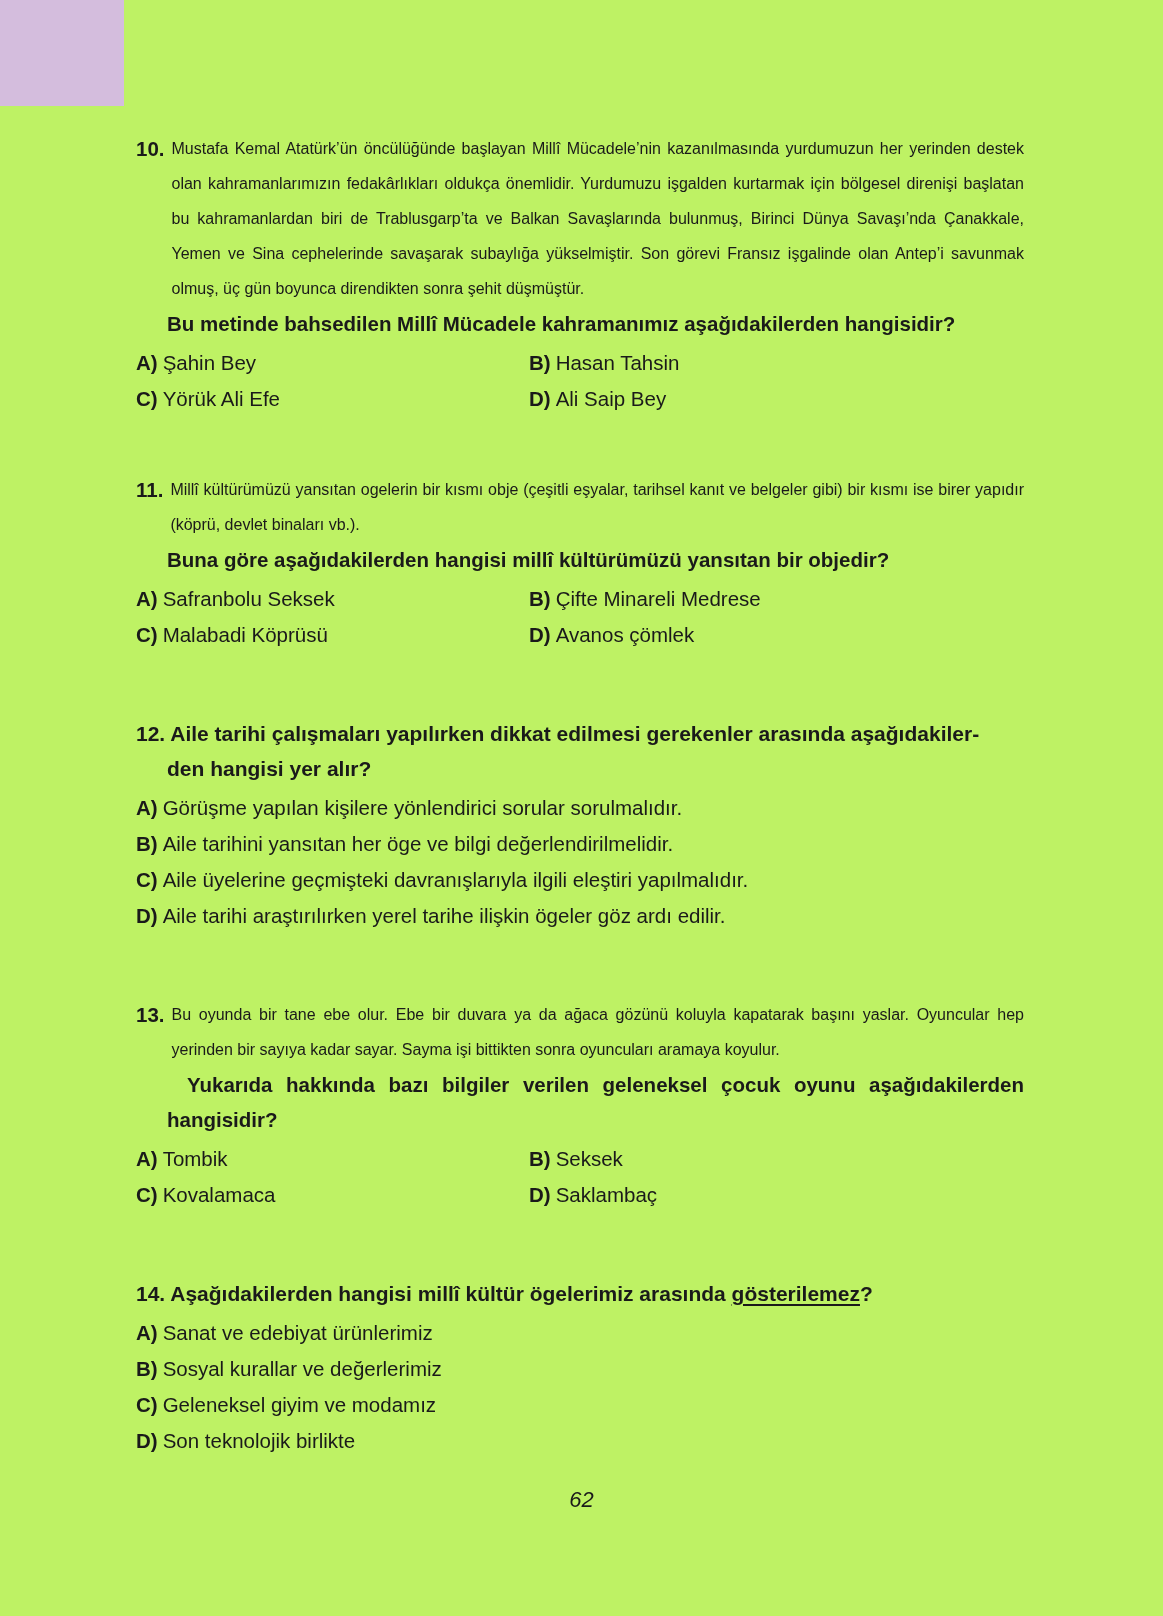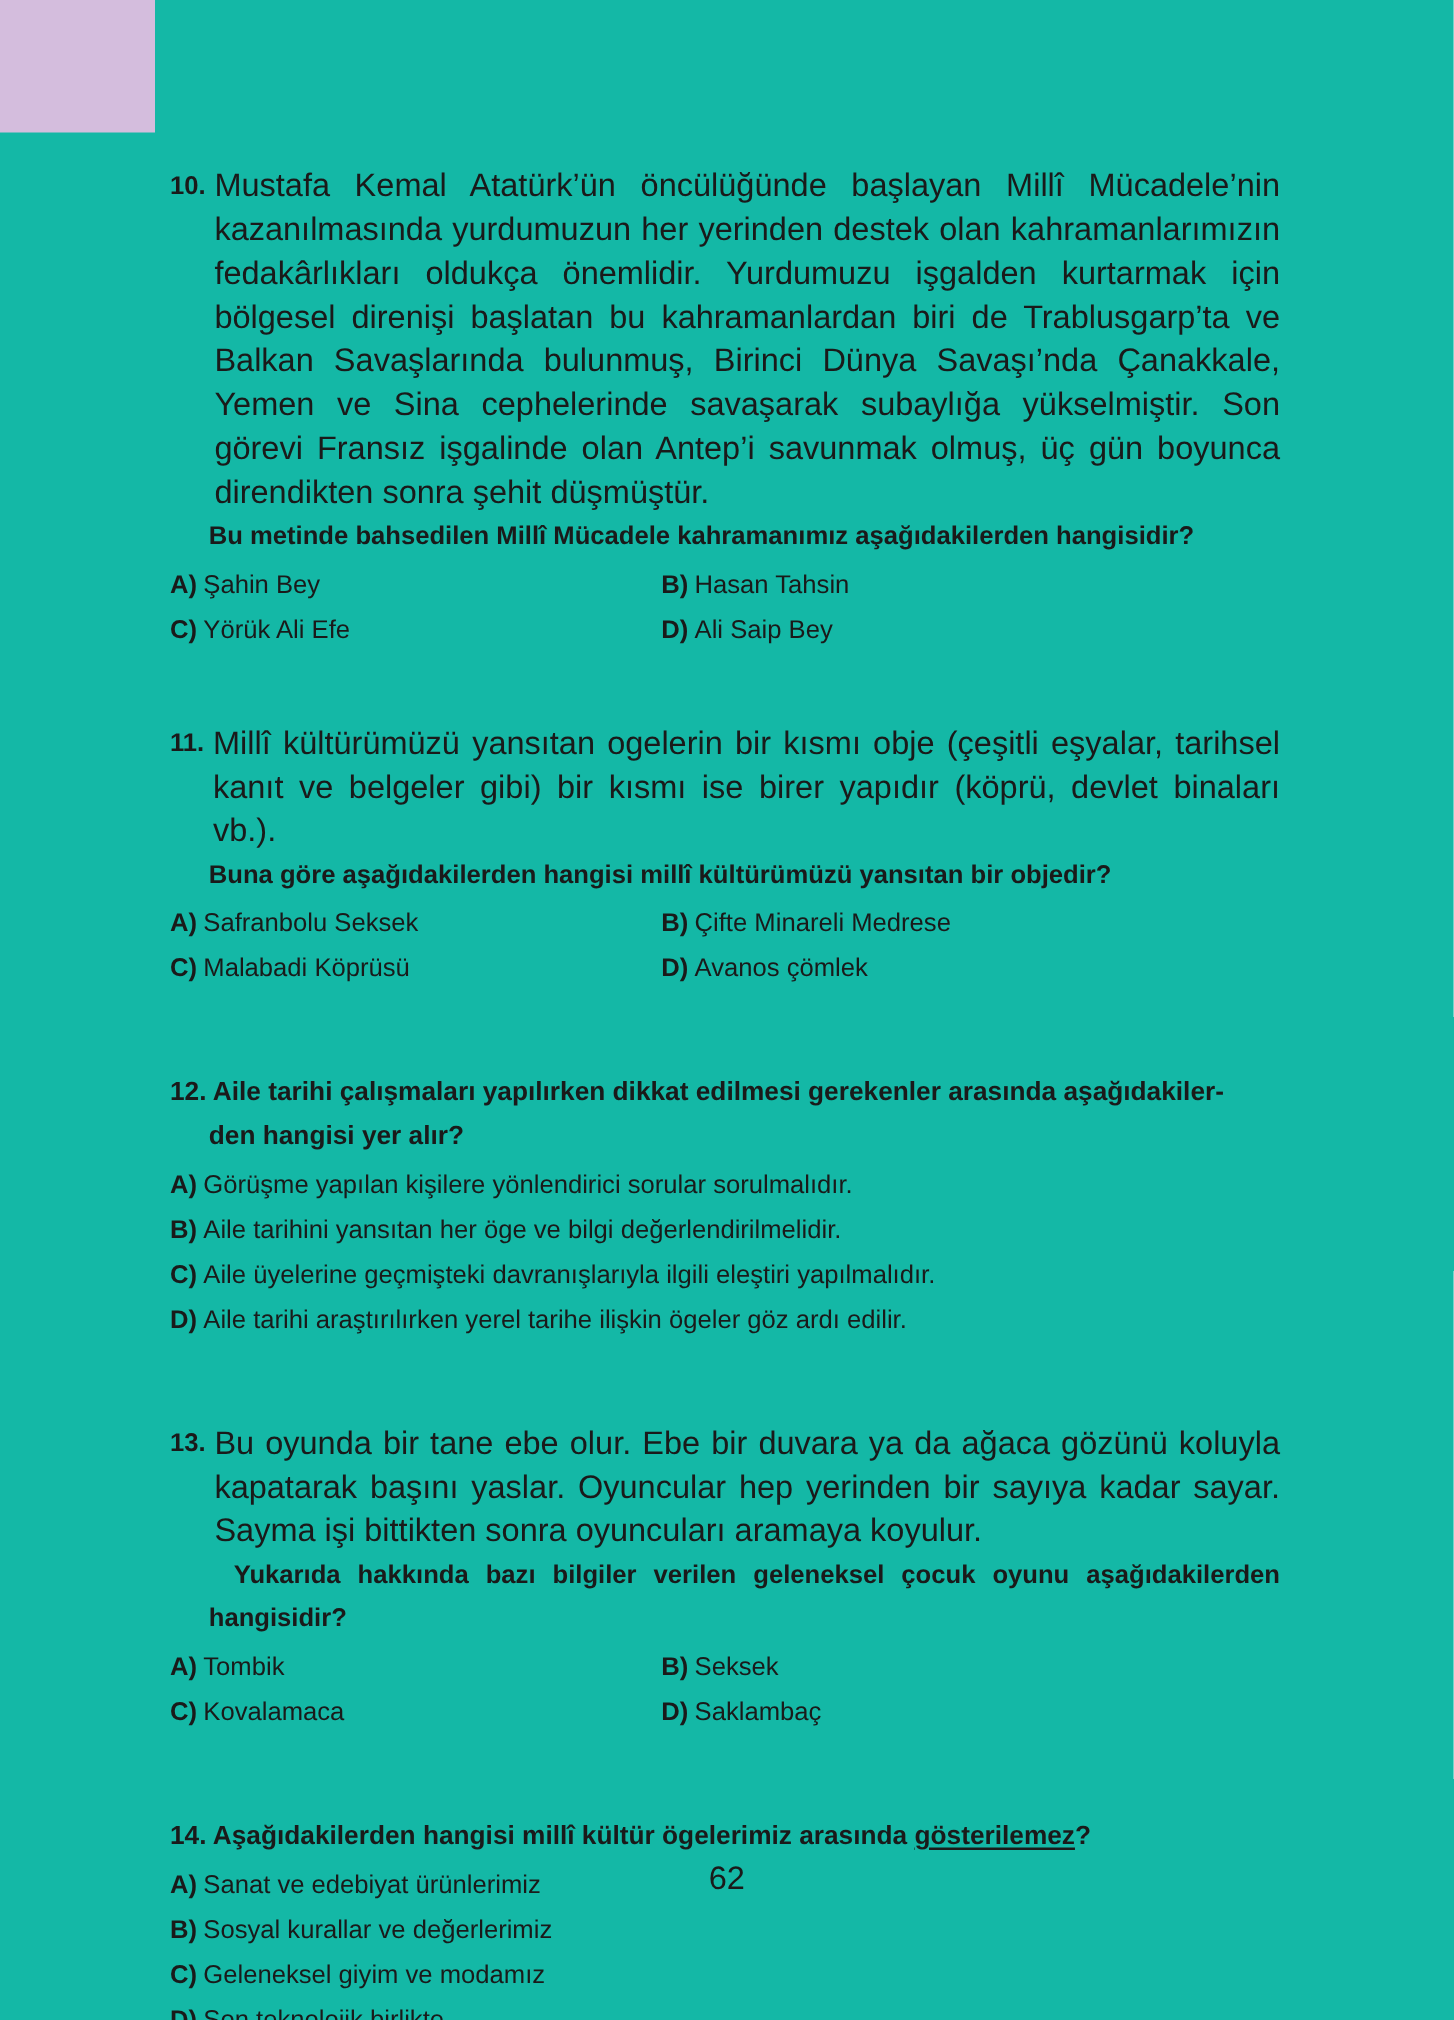--- a/index.html
+++ b/index.html
@@ -10,21 +10,21 @@
     background: #ffffff;
   }
   body {
     font-family: "Liberation Sans", sans-serif;
     color: #1a1a1a;
   }
   .page {
     position: relative;
     width: 1163px;
     height: 1616px;
-    background: #14b8a6;
+    background: #bef264;
     overflow: hidden;
     padding-left: 32px;
   }
   .corner-block {
     position: absolute;
     top: 0;
     left: 0;
     width: 124px;
     height: 106px;
     background: #d4bddd;
@@ -46,21 +46,21 @@
   }
   .q-num {
     font-weight: bold;
     font-size: 20.5px;
     line-height: 35px;
     flex: 0 0 auto;
     padding-right: 7px;
     white-space: nowrap;
   }
   .q-text {
-    font-size: 26px;
+    font-size: 16px;
     line-height: 35px;
     text-align: justify;
     flex: 1 1 auto;
     hyphens: manual;
   }
 
   
   .q-heading {
     font-size: 21px;
     line-height: 35px;
@@ -121,22 +121,23 @@
   }
   .spacer-md { height: 30px; }
   .spacer-lg { height: 38px; }
 
   .page-number {
     position: absolute;
     left: 0;
     right: 0;
     top: 1487px;
     text-align: center;
-    font-size: 26px;
+    font-size: 22px;
     color: #1a1a1a;
+    font-style: italic;
   }
 </style>
 </head>
 <body>
 
 <div class="page">
 
   <div class="corner-block"></div>
 
   <div class="content">

